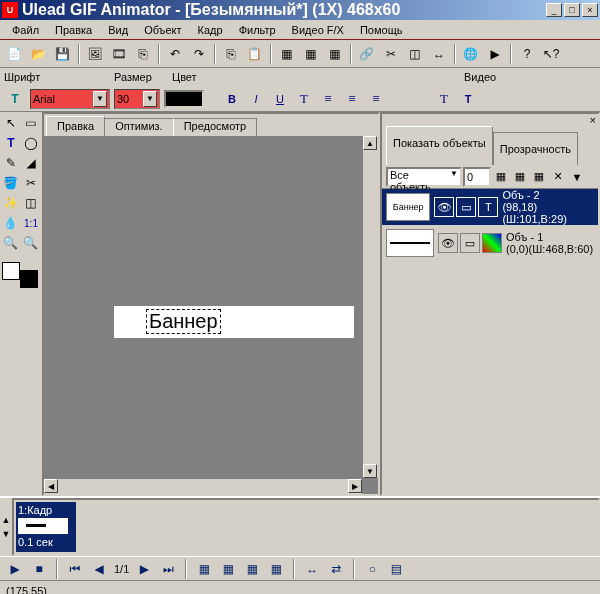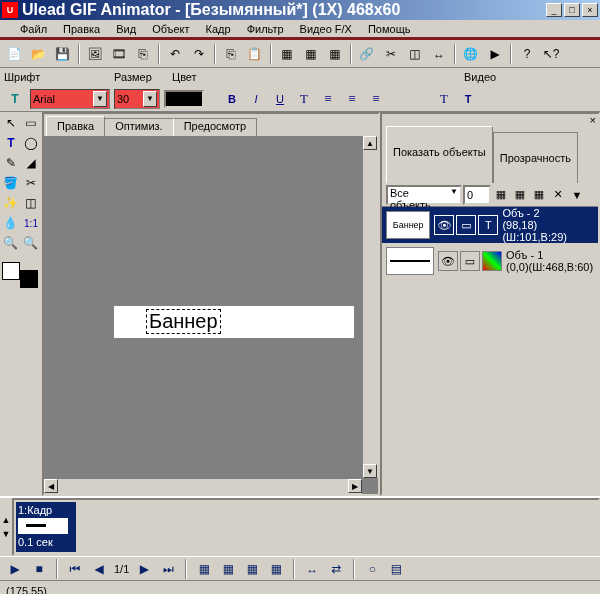--- a/index.html
+++ b/index.html
@@ -1,21 +1,21 @@
 <!DOCTYPE html>
 <html><head>
 <meta charset="utf-8">
 <style>
 *{box-sizing:border-box;margin:0;padding:0;font-family:Tahoma,Arial,sans-serif;font-size:11px;user-select:none}
 body{background:#d4d0c8;width:600px;height:594px;overflow:hidden;position:relative}
 .titlebar{height:20px;background:linear-gradient(90deg,#0a246a,#a6caf0);display:flex;align-items:center;padding:0 2px;color:#fff}
 .titlebar .icon{width:16px;height:16px;margin-right:4px;background:#f00;display:flex;align-items:center;justify-content:center;font-size:9px;color:#fff;font-weight:bold}
 .titlebar .title{flex:1;font-weight:bold;font-size:16px}
 .titlebar .wbtn{width:16px;height:14px;background:#d4d0c8;border:1px solid #fff;border-right-color:#404040;border-bottom-color:#404040;margin-left:2px;display:flex;align-items:center;justify-content:center;font-size:9px;color:#000}
-.menubar{height:20px;background:#d4d0c8;display:flex;align-items:center;padding:0 12px;border-bottom:3px solid #7f1d1d}
+.menubar{height:20px;background:#d4d0c8;display:flex;align-items:center;padding:0 4px;border-bottom:1px solid #7f1d1d}
 .menubar span{padding:2px 8px;cursor:default}
 .toolbar{height:28px;background:#d4d0c8;display:flex;align-items:center;padding:0 4px;border-bottom:1px solid #808080;gap:2px}
 .tbtn{width:22px;height:22px;border:1px solid transparent;display:flex;align-items:center;justify-content:center;font-size:12px}
 .tsep{width:2px;height:20px;border-left:1px solid #808080;border-right:1px solid #fff;margin:0 2px}
 .label-row{height:18px;display:flex;align-items:center;padding:0 4px;background:#d4d0c8}
 .label-row .lbl{font-size:11px}
 .prop-row{height:26px;background:#d4d0c8;display:flex;align-items:center;padding:0 4px;border-bottom:1px solid #808080;gap:4px}
 .combo{height:20px;background:#ef4444;border:1px solid #808080;border-top-color:#404040;border-left-color:#404040;display:flex;align-items:center;padding:0 2px;font-size:11px}
 .combo .arrow{width:14px;height:16px;background:#d4d0c8;border:1px solid #fff;border-right-color:#404040;border-bottom-color:#404040;display:flex;align-items:center;justify-content:center;margin-left:auto;font-size:8px}
 .color-sw{width:40px;height:18px;background:#000;border:2px inset #d4d0c8}
@@ -34,21 +34,21 @@
 .canvas-area{flex:1;background:#808080;position:relative;overflow:hidden}
 .canvas{position:absolute;left:70px;top:170px;width:240px;height:32px;background:#fff}
 .canvas-text{position:absolute;left:32px;top:3px;font-size:20px;font-family:Arial;color:#000;border:1px dashed #000;padding:0 2px}
 .scrollbar-v{position:absolute;right:0;top:0;bottom:16px;width:16px;background:#d4d0c8;border-left:1px solid #808080}
 .scrollbar-h{position:absolute;left:0;right:16px;bottom:0;height:16px;background:#d4d0c8;border-top:1px solid #808080}
 .sb-btn{width:14px;height:14px;background:#d4d0c8;border:1px solid #fff;border-right-color:#404040;border-bottom-color:#404040;display:flex;align-items:center;justify-content:center;font-size:8px;position:absolute}
 .right-panel{width:220px;background:#d4d0c8;border:2px inset #d4d0c8;display:flex;flex-direction:column}
 .rp-header{height:10px;display:flex;justify-content:flex-end;padding:0 2px}
 .rp-close{font-size:11px;cursor:default}
 .rp-tabs{display:flex;padding:2px 4px 0}
-.rp-tab{padding:19px 6px;border:1px solid #808080;border-bottom:none;font-size:11px;background:#d4d0c8}
+.rp-tab{padding:10px 6px;border:1px solid #808080;border-bottom:none;font-size:11px;background:#d4d0c8}
 .rp-tab.active{border-color:#fff #808080 #fff #fff;background:#d4d0c8}
 .rp-tab:not(.active){margin-top:6px}
 .rp-toolbar{height:24px;display:flex;align-items:center;padding:0 4px;gap:1px;border-bottom:1px solid #808080}
 .rp-combo{width:76px;height:20px;background:#fff;border:2px inset #d4d0c8;display:flex;align-items:flex-start;padding:0 2px;font-size:10px}
 .rp-spin{width:28px;height:20px;background:#fff;border:2px inset #d4d0c8;display:flex;align-items:center;padding:0 2px;font-size:11px}
 .rp-tbtn{width:18px;height:18px;display:flex;align-items:center;justify-content:center;font-size:11px}
 .obj-list{flex:1;background:#d4d0c8;overflow:auto}
 .obj-row{height:36px;display:flex;align-items:center;padding:2px 4px;gap:4px}
 .obj-row.sel{background:#0a246a;color:#fff}
 .obj-thumb{width:48px;height:28px;background:#fff;border:1px solid #808080;display:flex;align-items:center;justify-content:center;font-size:9px;color:#000;overflow:hidden}

